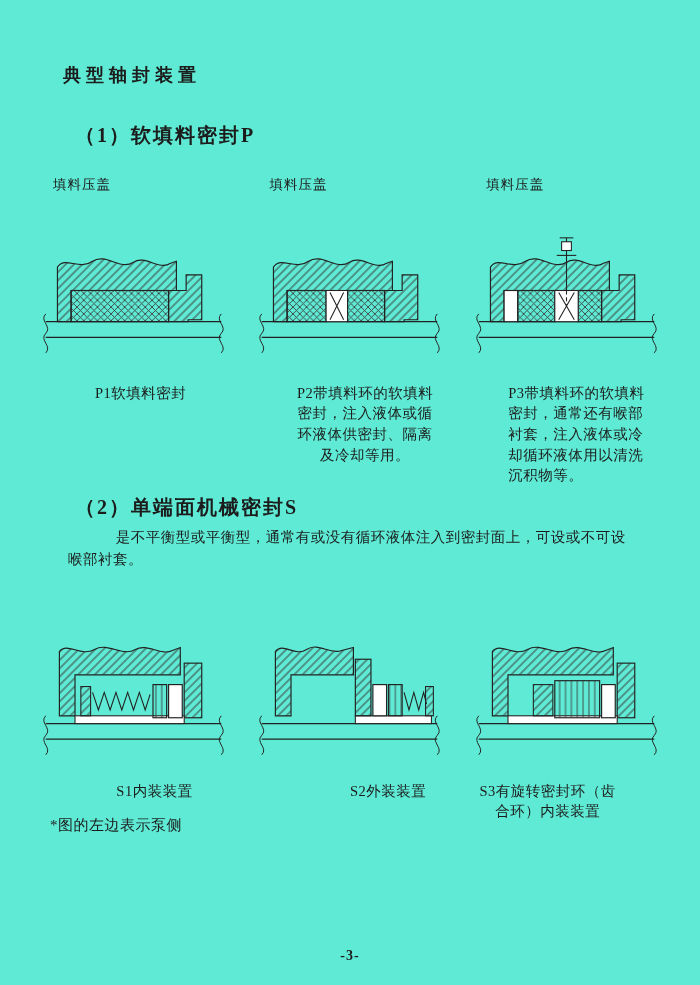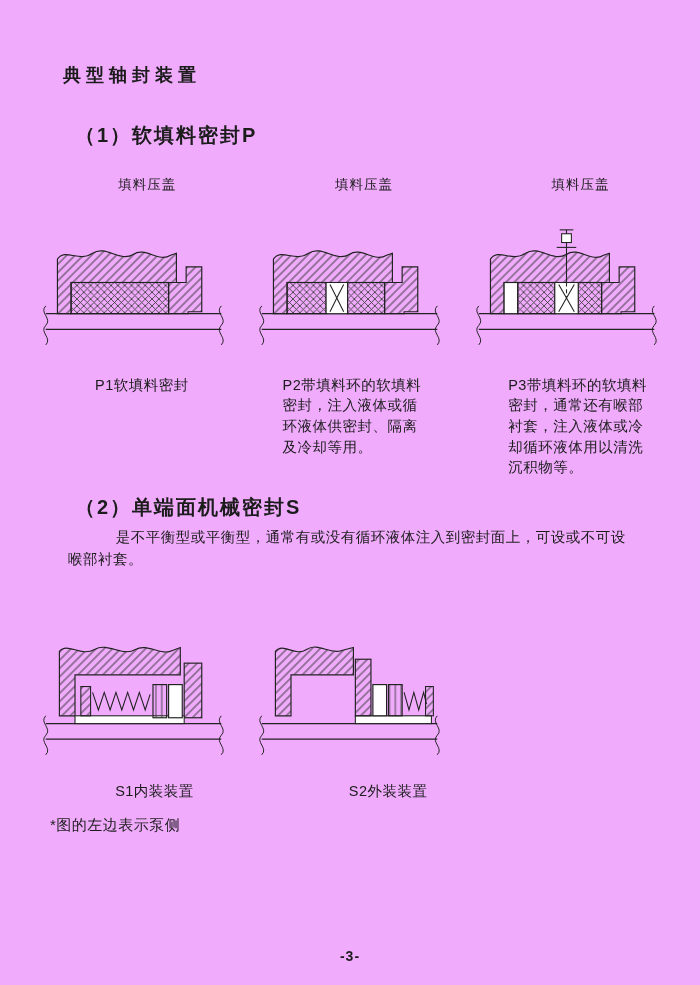--- a/index.html
+++ b/index.html
@@ -1,21 +1,21 @@
 <!DOCTYPE html>
 <html><head>
 <meta charset="utf-8">
 <style>
   * { margin:0; padding:0; box-sizing:border-box; }
   body {
     width:700px; height:985px; background:#ffffff;
     font-family:"Liberation Sans","DejaVu Sans",sans-serif;
     color:#1c1c1c;
   }
-  .page { position:relative; width:700px; height:985px; background:#f0abfc; overflow:hidden; }
+  .page { position:relative; width:700px; height:985px; background:#5eead4; overflow:hidden;font-family:Liberation Serif, serif; }
 
   .doc-title {
     position:absolute; left:63px; top:63px;
     font-size:18px; font-weight:bold; letter-spacing:5px;
   }
   .sec-heading {
     position:absolute; left:75px;
     font-size:20px; font-weight:bold; letter-spacing:2px;
   }
   .h-packing   { top:122px; }
@@ -26,34 +26,34 @@
     font-size:14.5px; line-height:1.55; letter-spacing:0.5px;
     white-space:pre-line; text-indent:3.3em;
   }
 
   .fig-row { position:absolute; left:25px; width:650px; display:flex; }
   .row1 { top:176px; }
   .row2 { top:630px;text-align:center; }
   .fig-col { width:216.6px; }
 
   .gland-label {
-    text-align:center; padding-left:28px;
-    font-size:13.5px; letter-spacing:1px; margin-bottom:30px;
+    text-align:left; padding-left:28px;
+    font-size:13.5px; letter-spacing:1px; margin-bottom:38px;
   }
 
   .diag { display:block; width:195px; margin:0 auto; }
 
   .caption {
     font-size:14.5px; line-height:1.42; letter-spacing:0.5px;
     white-space:pre-line; width:165px; color:#1c1c1c;
   }
   .row1 .caption { margin-top:26px; }
   .row2 .caption { margin-top:24px; }
   .cap-p1 { margin-left:70px; }
-  .cap-p2 { margin-left:41px; }
+  .cap-p2 { margin-left:41px;text-align:center; }
   .cap-p3 { margin-left:50px; }
   .cap-s1 { margin-left:47px; }
   .cap-s2 { margin-left:64px; }
   .cap-s3 { margin-left:7px; }
 
   .note {
     position:absolute; left:50px; top:816px;
     font-size:15px; letter-spacing:0.5px;
   }
   .page-number {
@@ -198,18 +198,36 @@
         <rect x="106" y="88" width="78" height="8" fill="#fff" stroke="#222" stroke-width="1.1"></rect>
         <rect x="106" y="30" width="16" height="58" fill="url(#hA)" stroke="#222" stroke-width="1.2"></rect>
         <rect x="124" y="56" width="14" height="32" fill="#fff" stroke="#222" stroke-width="1.2"></rect>
         <rect x="140" y="56" width="14" height="32" fill="url(#hV)" stroke="#222" stroke-width="1.2"></rect>
         <polyline points="156,64 161,82 166,64 171,82 176,64 179,76" fill="none" stroke="#222" stroke-width="1.1"></polyline>
         <rect x="178" y="58" width="8" height="30" fill="url(#hA)" stroke="#222" stroke-width="1.1"></rect>
       </svg>
       <figcaption class="caption cap-s2">S2外装装置</figcaption>
     </figure>
 
+    <figure class="fig-col">
+      <svg class="diag" viewBox="0 0 200 130">
+        <g stroke="#222" stroke-width="1.2" fill="none">
+          <path d="M10 96 H190"></path>
+            <path d="M10 112 H190"></path>
+          <path d="M10 88 C3 95 17 101 10 108 C3 115 17 121 10 128" stroke-width="1"></path>
+          <path d="M190 88 C183 95 197 101 190 108 C183 115 197 121 190 128" stroke-width="1"></path>
+        </g>
+        <path d="M24 88 L24 22 C32 12 46 28 60 20 C74 12 88 28 102 20 C114 13 128 27 140 21 L148 18 L148 46 L40 46 L40 88 Z" fill="url(#hA)" stroke="#222" stroke-width="1.2"></path>
+        <rect x="152" y="34" width="18" height="56" fill="url(#hA)" stroke="#222" stroke-width="1.2"></rect>
+        <rect x="40" y="88" width="112" height="8" fill="#fff" stroke="#222" stroke-width="1.1"></rect>
+        <rect x="66" y="56" width="20" height="32" fill="url(#hA)" stroke="#222" stroke-width="1.1"></rect>
+        <rect x="88" y="52" width="46" height="38" fill="url(#hV)" stroke="#222" stroke-width="1.2"></rect>
+        <rect x="136" y="56" width="14" height="34" fill="#fff" stroke="#222" stroke-width="1.2"></rect>
+      </svg>
+      <figcaption class="caption cap-s3">S3有旋转密封环（齿
+合环）内装装置</figcaption>
+    </figure>
   </div>
 
   <div class="note">*图的左边表示泵侧</div>
 
   <div class="page-number">-3-</div>
 </div>
 
 </body></html>

